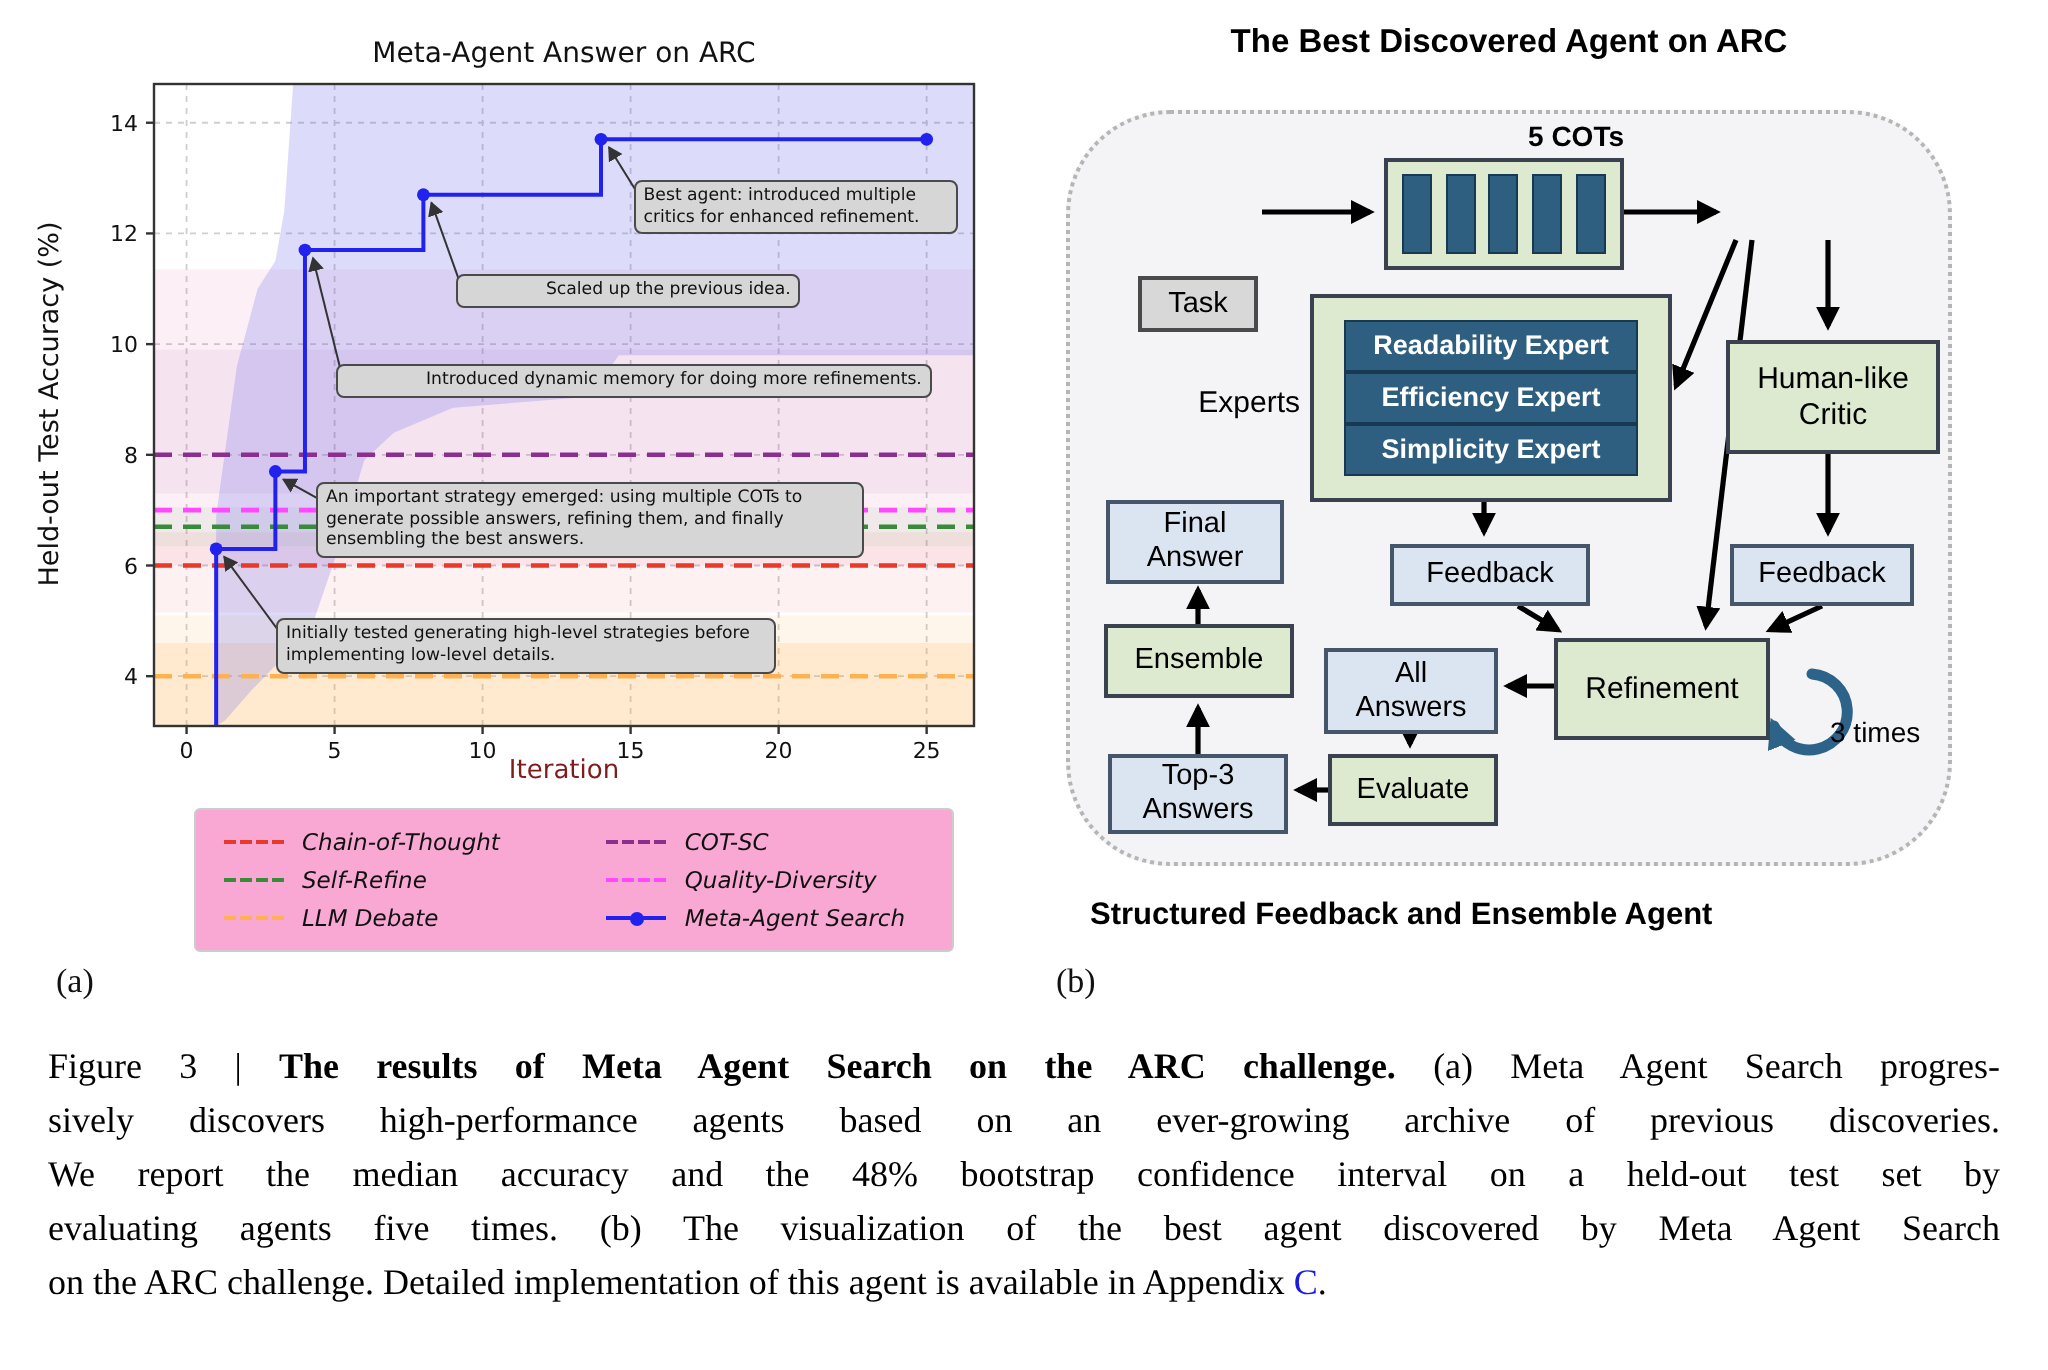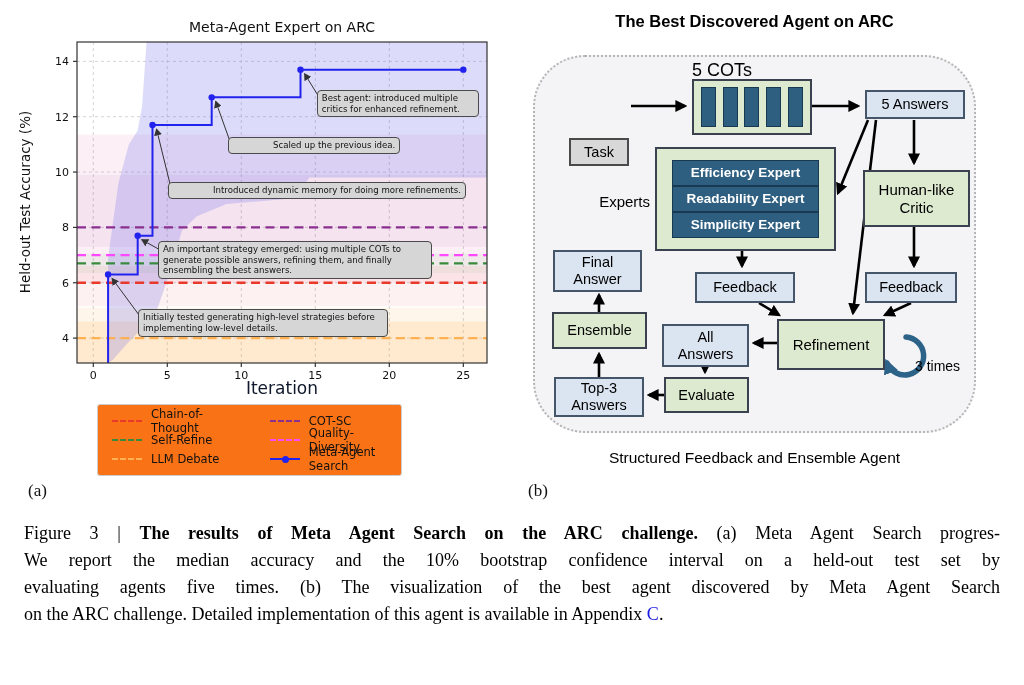--- a/index.html
+++ b/index.html
@@ -7,28 +7,28 @@
        font-family:"DejaVu Sans",sans-serif;}
 
   
   #chart-panel{position:absolute;left:0;top:0;width:512px;height:512px;}
   #chart-svg{position:absolute;left:0;top:0;}
   .chart-title{position:absolute;left:77px;top:19px;width:410px;text-align:center;
                font-size:14px;color:#111;}
   .y-axis-label{position:absolute;left:25px;top:202px;transform:translate(-50%,-50%) rotate(-90deg);
                 white-space:nowrap;font-size:13.5px;color:#111;}
   .x-axis-label{position:absolute;left:77px;top:378px;width:410px;text-align:center;
-                font-size:17px;color:#0f172a;}
+                font-size:13px;color:#7f1d1d;}
   .annotation{position:absolute;background:#d6d6d6;border:1px solid #4a4a4a;border-radius:4px;
               padding:2px 4px;font-size:8.6px;line-height:1.25;color:#111;}
   .annotation.nowrap{white-space:nowrap;padding-left:44px;}
-  #legend-box{position:absolute;left:97px;top:404px;width:305px;padding:7px 0 7px 14px;
-              border:1px solid #cccccc;border-radius:3px;background:#f97316;
+  #legend-box{position:absolute;left:97px;top:404px;width:380px;padding:7px 0 7px 14px;
+              border:1px solid #cccccc;border-radius:3px;background:#f9a8d4;
               display:grid;grid-template-rows:repeat(3,18px);grid-auto-flow:column;
-              column-gap:30px;row-gap:1px;font-size:11.5px;color:#111;align-items:center;box-sizing:border-box;}
+              column-gap:30px;row-gap:1px;font-size:11.5px;color:#111;align-items:center;box-sizing:border-box;font-style:italic;}
   .legend-item{display:flex;align-items:center;gap:9px;}
   .legend-dash{width:30px;height:0;border-top-width:2.6px;border-top-style:dashed;flex:0 0 30px;}
   .legend-solid{width:30px;height:2.6px;position:relative;flex:0 0 30px;}
   .legend-solid .dot{position:absolute;left:12px;top:-2px;width:7px;height:7px;border-radius:50%;}
 
   .panel-label{position:absolute;font-family:"Liberation Serif",serif;font-size:17px;color:#111;}
 
   
   #diagram-title{position:absolute;left:533px;top:12px;width:443px;text-align:center;
                  font-family:"Liberation Sans",sans-serif;font-size:16.5px;font-weight:700;color:#000;}
@@ -38,22 +38,22 @@
   .node{position:absolute;display:flex;align-items:center;justify-content:center;text-align:center;
         font-family:"Liberation Sans",sans-serif;font-size:14.5px;line-height:1.15;color:#000;box-sizing:border-box;}
   .gbox{background:#ddead0;border:2px solid #39424e;}
   .bbox{background:#dbe4f1;border:2px solid #45566b;}
   .graybox{background:#d8d8d8;border:2px solid #4a4a4a;margin-top:46px;}
   .cots-bars{display:flex;justify-content:space-evenly;align-items:center;width:100%;height:100%;}
   .cots-bar{width:13px;height:38px;background:#2e5f80;border:1.5px solid #173a52;}
   .expert-box{background:#2e5f80;border:1.5px solid #173a52;color:#fff;font-weight:700;font-size:13.5px;
               display:flex;align-items:center;justify-content:center;height:24px;}
   .plain-label{position:absolute;font-family:"Liberation Sans",sans-serif;color:#000;text-align:right;}
-  #diagram-caption{position:absolute;left:533px;top:449px;width:443px;text-align:center;
-                   font-family:"Liberation Sans",sans-serif;font-size:15.5px;color:#000;}
+  #diagram-caption{position:absolute;left:545px;top:449px;width:443px;
+                   font-family:"Liberation Sans",sans-serif;font-size:15.5px;color:#000;font-weight:bold;}
 
   
   #figure-caption{position:absolute;left:24px;top:520px;width:976px;
                   font-family:"Liberation Serif",serif;font-size:18px;line-height:27px;color:#000;}
   .cap-line{height:27px;}
   .just{text-align:justify;text-align-last:justify;}
   .cap-bold{font-weight:700;}
   .cap-link{color:#1a1ae5;}
 </style>
 </head>
@@ -126,21 +126,21 @@
         <text x="69" y="231.4051724137931" text-anchor="end" font-size="11" fill="#111">8</text>
         <line x1="73" y1="172.0603448275862" x2="77" y2="172.0603448275862" stroke="#333" stroke-width="1.2"></line>
         <text x="69" y="176.0603448275862" text-anchor="end" font-size="11" fill="#111">10</text>
         <line x1="73" y1="116.71551724137929" x2="77" y2="116.71551724137929" stroke="#333" stroke-width="1.2"></line>
         <text x="69" y="120.71551724137929" text-anchor="end" font-size="11" fill="#111">12</text>
         <line x1="73" y1="61.3706896551724" x2="77" y2="61.3706896551724" stroke="#333" stroke-width="1.2"></line>
         <text x="69" y="65.3706896551724" text-anchor="end" font-size="11" fill="#111">14</text>
         <rect x="77" y="42" width="410" height="321" fill="none" stroke="#333" stroke-width="1.2"></rect>
       </g>
   </svg>
-  <div class="chart-title">Meta-Agent Expert on ARC</div>
+  <div class="chart-title">Meta-Agent Answer on ARC</div>
   <div class="y-axis-label">Held-out Test Accuracy (%)</div>
   <div class="x-axis-label">Iteration</div>
   <div id="annotation-layer">
       <div class="annotation" style="left: 316.783px; top: 89.8733px; width: 152px;">Best agent: introduced multiple critics for enhanced refinement.</div>
       <div class="annotation nowrap" style="left: 227.975px; top: 136.916px;">Scaled up the previous idea.</div>
       <div class="annotation nowrap" style="left: 168.029px; top: 182.022px;">Introduced dynamic memory for doing more refinements.</div>
       <div class="annotation" style="left: 157.964px; top: 240.965px; width: 264px;">An important strategy emerged: using multiple COTs to generate possible answers, refining them, and finally ensembling the best answers.</div>
       <div class="annotation" style="left: 137.982px; top: 309.039px; width: 240px;">Initially tested generating high-level strategies before implementing low-level details.</div>
     </div>
   <div id="legend-box">
@@ -200,53 +200,53 @@
       <line x1="376" y1="246" x2="350" y2="258" marker-end="url(#blkArrow)"></line>
       <line x1="242" y1="286" x2="219" y2="286" marker-end="url(#blkArrow)"></line>
       <line x1="170" y1="310" x2="170" y2="315" marker-end="url(#blkArrow)"></line>
       <line x1="129" y1="338" x2="114" y2="338" marker-end="url(#blkArrow)"></line>
       <line x1="64" y1="320" x2="64" y2="297" marker-end="url(#blkArrow)"></line>
       <line x1="64" y1="255" x2="64" y2="238" marker-end="url(#blkArrow)"></line>
     </g>
     <path d="M 371 280 A 19 19 0 1 1 352 306" stroke="#2e6389" stroke-width="5.5" fill="none" stroke-linecap="round" marker-end="url(#loopHead)"></path>
   </svg>
 
-  <div class="plain-label" style="left:157px;top:3px;width:120px;text-align:left;font-size:18px;">5 COTs</div>
+  <div class="plain-label" style="left:157px;top:3px;width:120px;text-align:right;font-size:14px;font-weight:bold;">5 COTs</div>
   <div class="node graybox" style="left:34px;top:35px;width:60px;height:28px;">Task</div>
   <div class="node gbox" style="left:157px;top:22px;width:120px;height:56px;">
     <div class="cots-bars">
       <span class="cots-bar"></span>
         <span class="cots-bar"></span>
         <span class="cots-bar"></span>
         <span class="cots-bar"></span>
         <span class="cots-bar"></span>
     </div>
   </div>
-  <div class="node bbox" style="left:330px;top:33px;width:100px;height:29px;">5 Answers</div>
 
   <div class="plain-label" style="left:40px;top:136px;width:75px;text-align:right;font-size:15px;">Experts</div>
   <div class="node gbox" style="left:120px;top:90px;width:181px;height:104px;flex-direction:column;justify-content:space-between;padding:11px 16px;">
+    <div class="expert-box" style="width:100%;">Readability Expert</div>
     <div class="expert-box" style="width:100%;">Efficiency Expert</div>
-    <div class="expert-box" style="width:100%;">Readability Expert</div>
     <div class="expert-box" style="width:100%;">Simplicity Expert</div>
   </div>
   <div class="node gbox" style="left:328px;top:113px;width:107px;height:57px;padding:0 8px;font-size:15px;">Human-like Critic</div>
 
   <div class="node bbox" style="left:160px;top:215px;width:100px;height:31px;">Feedback</div>
   <div class="node bbox" style="left:330px;top:215px;width:92px;height:31px;">Feedback</div>
 
   <div class="node bbox" style="left:18px;top:193px;width:89px;height:42px;padding:0 8px;">Final Answer</div>
   <div class="node gbox" style="left:17px;top:255px;width:95px;height:37px;">Ensemble</div>
   <div class="node bbox" style="left:127px;top:267px;width:87px;height:43px;padding:4px 6px;">All Answers</div>
   <div class="node gbox" style="left:242px;top:262px;width:108px;height:51px;font-size:15px;">Refinement</div>
   <div class="node bbox" style="left:19px;top:320px;width:90px;height:40px;padding:0 6px;">Top-3 Answers</div>
   <div class="node gbox" style="left:129px;top:320px;width:85px;height:36px;">Evaluate</div>
   <div class="plain-label" style="left:380px;top:301px;font-size:14px;">3 times</div>
 </div>
 
 <div id="diagram-caption">Structured Feedback and Ensemble Agent</div>
 
 <div id="figure-caption">
   <div class="cap-line just"><span>Figure 3 | </span><span class="cap-bold">The results of Meta Agent Search on the ARC challenge.</span><span> (a) Meta Agent Search progres-</span></div>
-  <div class="cap-line just">We report the median accuracy and the 10% bootstrap confidence interval on a held-out test set by</div>
+  <div class="cap-line just">sively discovers high-performance agents based on an ever-growing archive of previous discoveries.</div>
+  <div class="cap-line just">We report the median accuracy and the 48% bootstrap confidence interval on a held-out test set by</div>
   <div class="cap-line just">evaluating agents five times. (b) The visualization of the best agent discovered by Meta Agent Search</div>
   <div class="cap-line"><span>on the ARC challenge. Detailed implementation of this agent is available in Appendix </span><span class="cap-link">C</span><span>.</span></div>
 </div>
 
 </body></html>

